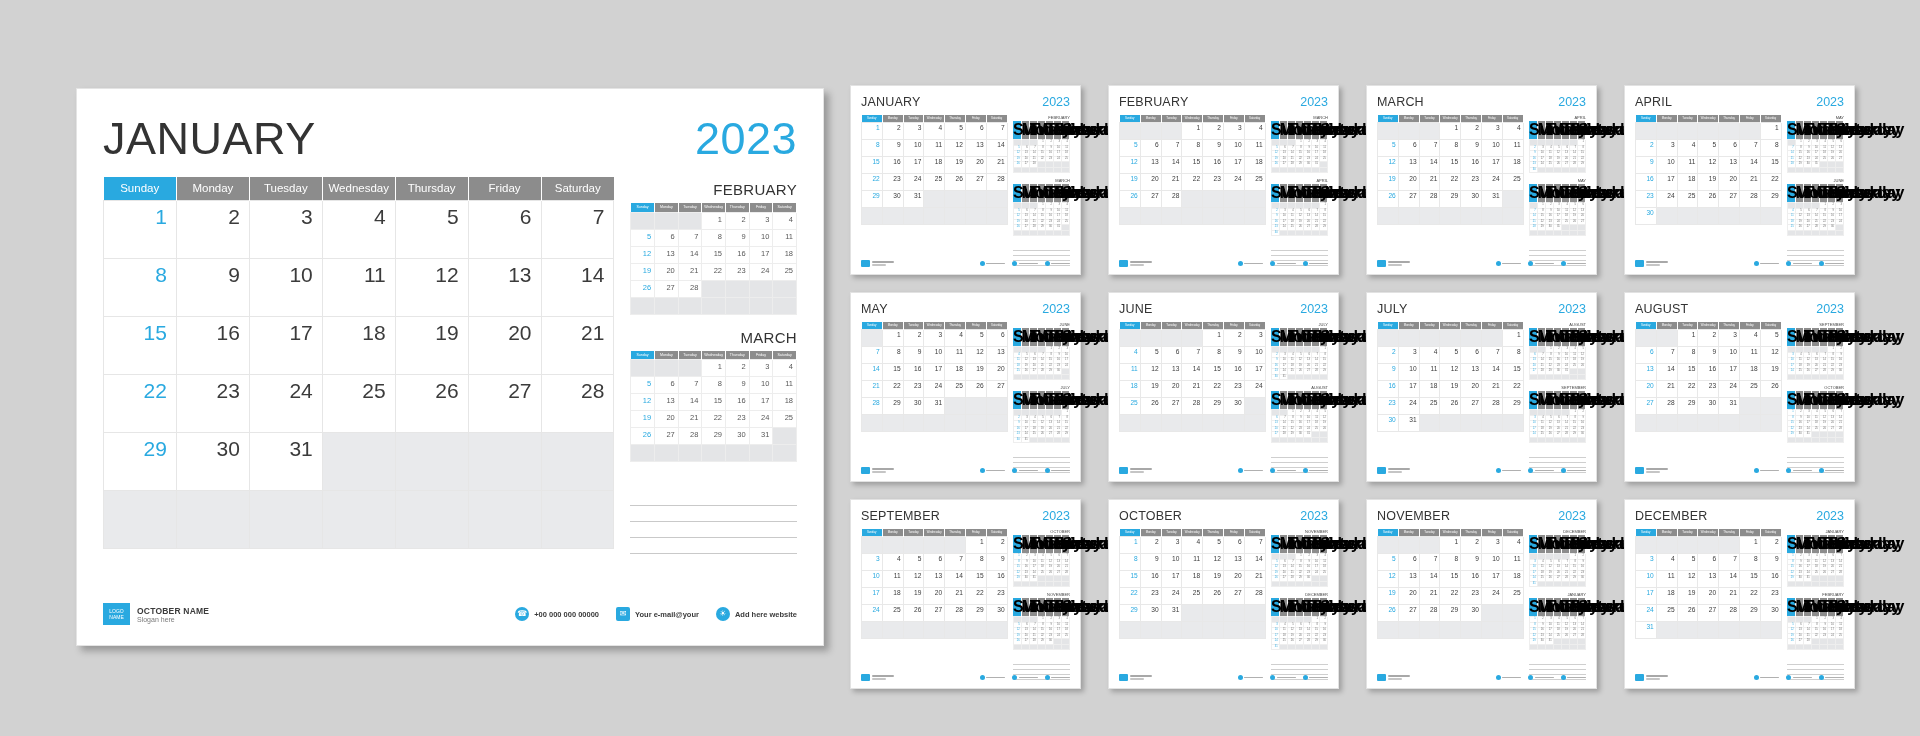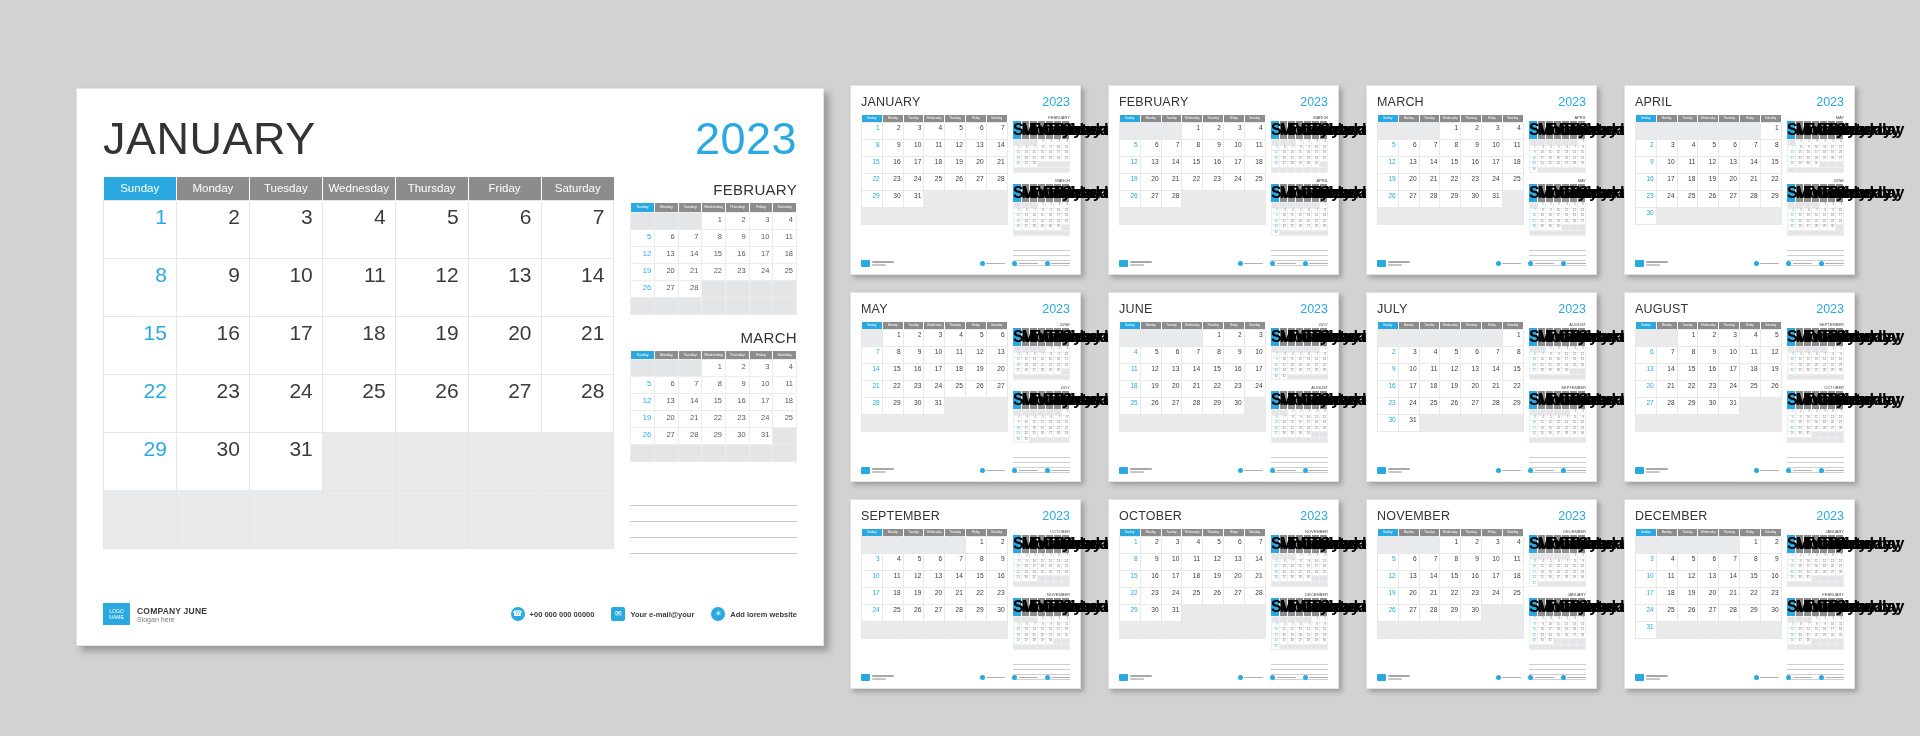--- a/index.html
+++ b/index.html
@@ -390,36 +390,36 @@
       </div>
     </div>
 
     <div class="main-footer">
       <div class="brand">
         <div class="logo-box">
           <span>LOGO</span>
           <span>NAME</span>
         </div>
         <div>
-          <div class="brand-name">COMPANY JUNE</div>
+          <div class="brand-name">OCTOBER NAME</div>
           <div class="brand-slogan">Slogan here</div>
         </div>
       </div>
       <div class="contacts">
         <div class="contact">
           <div class="c-ico">☎</div>
           <div class="c-txt">+00 000 000 00000</div>
         </div>
         <div class="contact">
           <div class="c-ico sq">✉</div>
           <div class="c-txt">Your e-mail@your</div>
         </div>
         <div class="contact">
           <div class="c-ico">☀</div>
-          <div class="c-txt">Add lorem website</div>
+          <div class="c-txt">Add here website</div>
         </div>
       </div>
     </div>
   </div>
 
   <div class="cards" id="cards-grid">
       <div class="card">
         <div class="card-head">
           <div class="card-month">JANUARY</div>
           <div class="card-year">2023</div>

